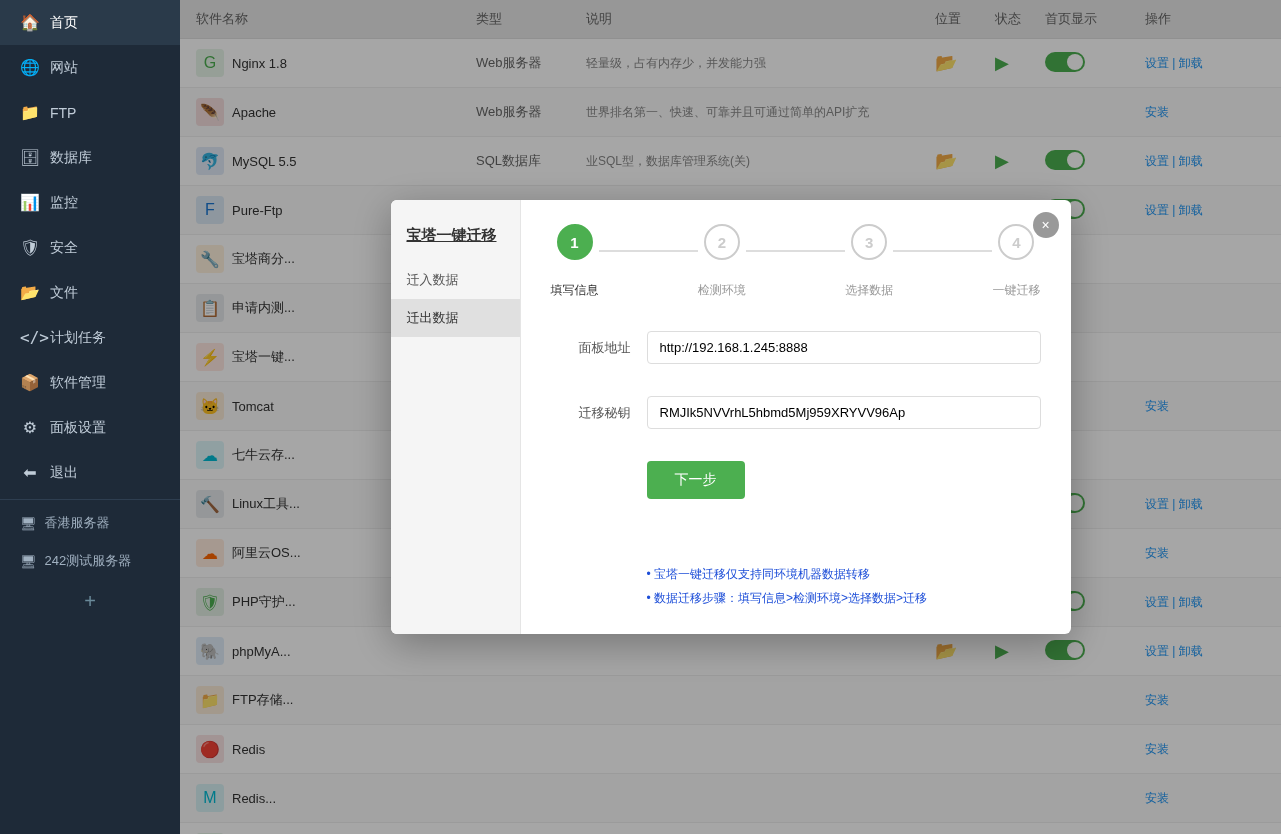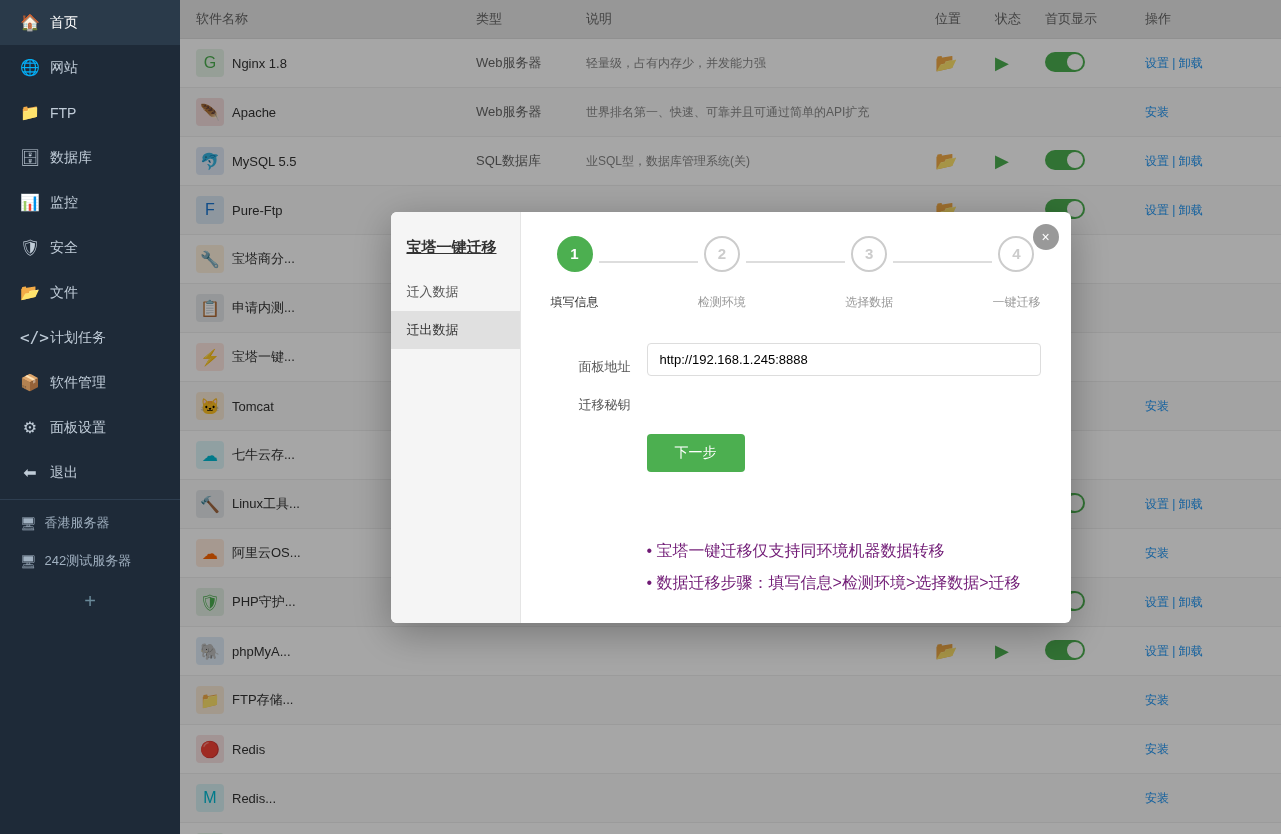--- a/index.html
+++ b/index.html
@@ -249,22 +249,22 @@
       flex: 1;
       height: 2px;
       background: #ddd;
       margin-bottom: 22px;
       min-width: 60px;
     }
 
     
     .form-row {
       display: flex;
-      align-items: flex-end;
-      margin-bottom: 20px;
+      align-items: center;
+      margin-bottom: 32px;
       gap: 16px;
     }
     .form-label {
       width: 80px;
       text-align: right;
       color: #555;
       font-size: 13px;
       flex-shrink: 0;
     }
     .form-input {
@@ -284,22 +284,22 @@
       padding: 10px 28px;
       border-radius: 4px;
       font-size: 14px;
       cursor: pointer;
       margin-left: 96px;
       margin-bottom: 20px;
     }
 
     .notes {
       margin-left: 96px;
-      font-size: 16px;
-      color: #701a75;
+      font-size: 12px;
+      color: #1d4ed8;
       line-height: 2;
       margin-top: 43px;
     }
     .notes li { list-style: none; }
     .notes li::before { content: "• "; }
   </style>
 </head>
 <body>
 
 <div class="sidebar">
@@ -611,20 +611,21 @@
           </div>
         </div>
 
         
         <div class="form-row">
           <label class="form-label">面板地址</label>
           <input class="form-input" type="text" value="http://192.168.1.245:8888" style="">
         </div>
         <div class="form-row">
           <label class="form-label">迁移秘钥</label>
+          <input class="form-input" type="text" value="RMJIk5NVVrhL5hbmd5Mj959XRYVV96Ap" style="">
         </div>
 
         <button class="next-btn">下一步</button>
 
         <ul class="notes">
           <li>宝塔一键迁移仅支持同环境机器数据转移</li>
           <li>数据迁移步骤：填写信息&gt;检测环境&gt;选择数据&gt;迁移</li>
         </ul>
       </div>
     </div>

